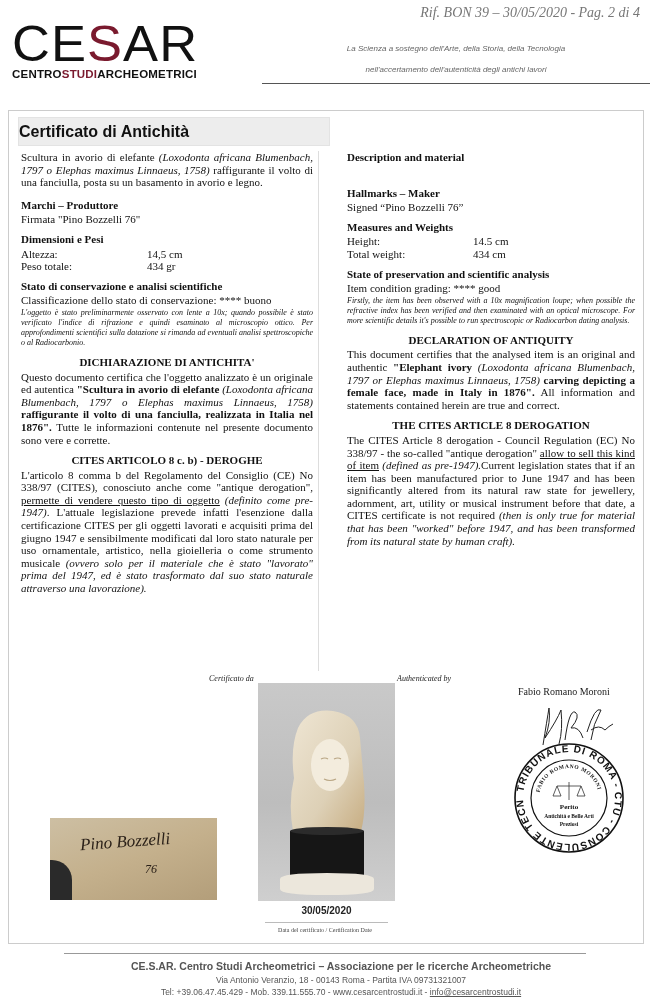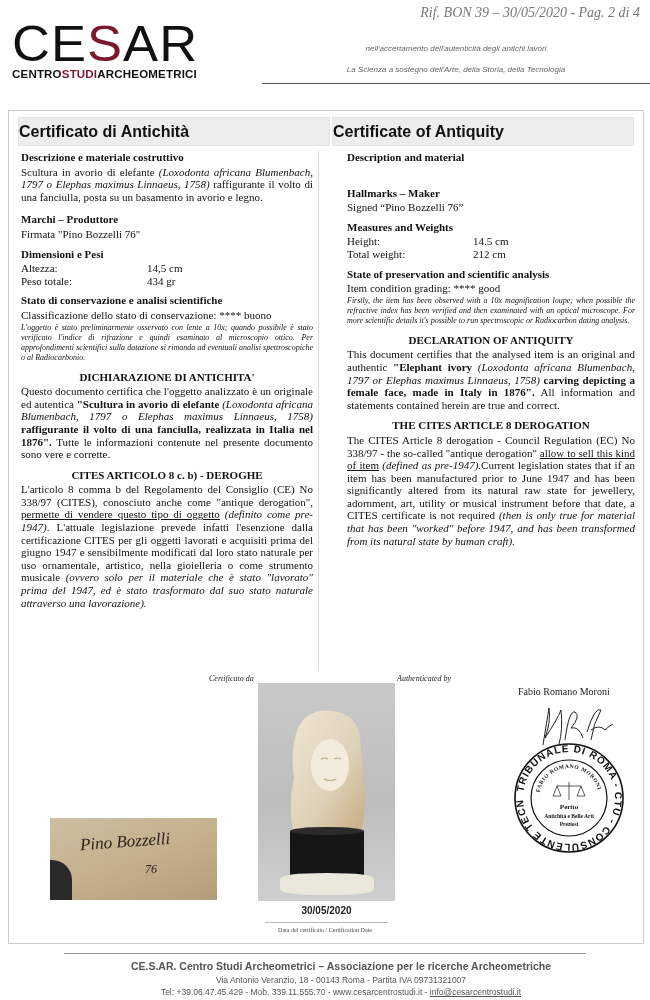--- a/index.html
+++ b/index.html
@@ -65,32 +65,30 @@
 <body>
 
 <div class="ref">Rif. BON 39 – 30/05/2020 - Pag. 2 di 4</div>
 
 <div class="logo">
   <div class="logo-main"><span>CE</span><span class="s">S</span><span>AR</span></div>
   <div class="logo-sub"><span>CENTRO</span><span class="s">STUDI</span><span>ARCHEOMETRICI</span></div>
 </div>
 
 <div class="tagline">
+  <div>La Scienza a sostegno dell'Arte, della Storia, della Tecnologia</div>
   <div>nell'accertamento dell'autenticità degli antichi lavori</div>
-  <div>La Scienza a sostegno dell'Arte, della Storia, della Tecnologia</div>
 </div>
 <div class="tagline-rule"></div>
 
 <div class="frame">
   <div class="col-head left">Certificato di Antichità</div>
-  <div class="col-head right">Certificate of Antiquity</div>
 
   <div class="col left">
     <div class="inner">
-      <div class="sec-title">Descrizione e materiale costruttivo</div>
       <p class="j"><span>Scultura in avorio di elefante </span><span class="i">(Loxodonta africana Blumenbach, 1797 o Elephas maximus Linnaeus, 1758)</span><span> raffigurante il volto di una fanciulla, posta su un basamento in avorio e legno.</span></p>
 
       <div class="sec-title" style="margin-top:10px">Marchi – Produttore</div>
       <p>Firmata "Pino Bozzelli 76"</p>
 
       <div class="sec-title">Dimensioni e Pesi</div>
       <div class="kv">
           <span class="k">Altezza:</span>
           <span>14,5 cm</span>
         </div>
@@ -117,21 +115,21 @@
     <div class="sec-title" style="margin-top:23px">Hallmarks – Maker</div>
     <p>Signed “Pino Bozzelli 76”</p>
 
     <div class="sec-title">Measures and Weights</div>
     <div class="kv">
         <span class="k">Height:</span>
         <span>14.5 cm</span>
       </div>
     <div class="kv">
         <span class="k">Total weight:</span>
-        <span>212 cm</span>
+        <span>434 cm</span>
       </div>
 
     <div class="sec-title">State of preservation and scientific analysis</div>
     <p>Item condition grading: **** good</p>
     <p class="small-it">Firstly, the item has been observed with a 10x magnification loupe; when possible the refractive index has been verified and then examinated with an optical microscope. For more scientific details it's possible to run spectroscopic or Radiocarbon dating analysis.</p>
 
     <div class="decl-title">DECLARATION OF ANTIQUITY</div>
     <p class="j"><span>This document certifies that the analysed item is an original and authentic </span><span class="b">"Elephant ivory</span><span class="i"> (Loxodonta africana Blumenbach, 1797 or Elephas maximus Linnaeus, 1758) </span><span class="b">carving depicting a female face, made in Italy in 1876".</span><span> All information and statements contained herein are true and correct.</span></p>
 
     <div class="decl-title">THE CITES ARTICLE 8 DEROGATION</div>

